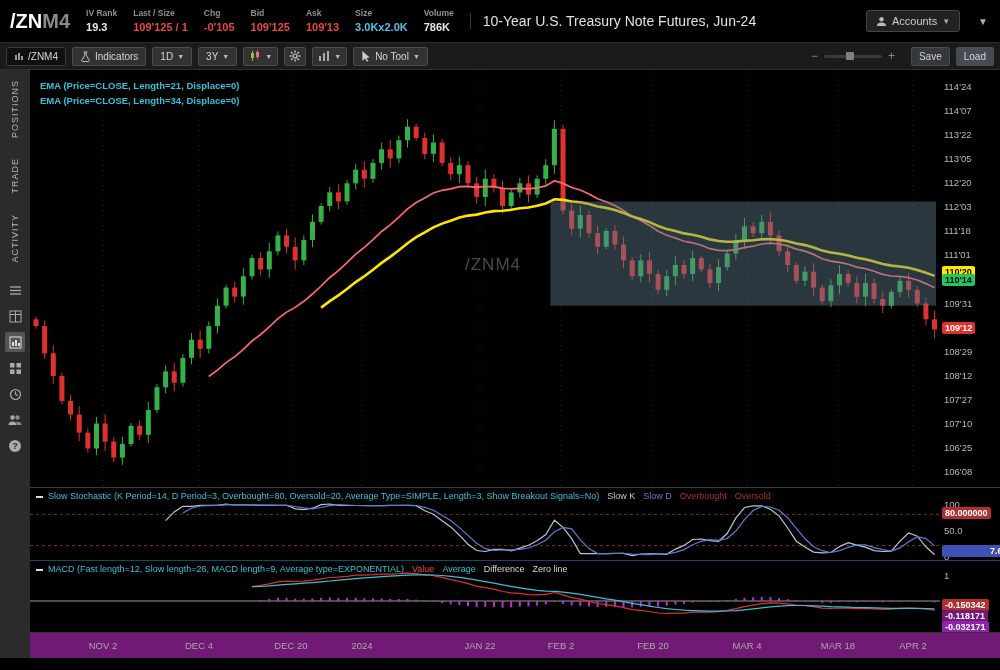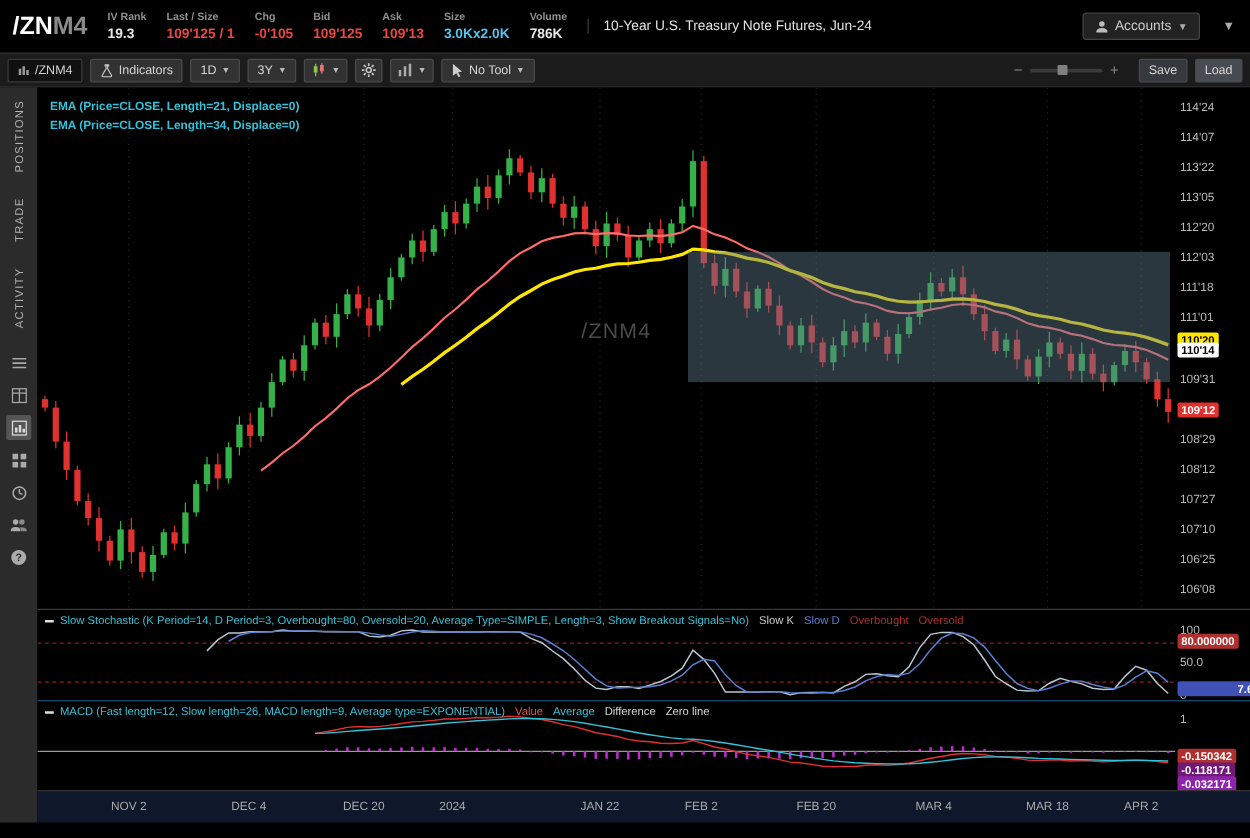--- a/index.html
+++ b/index.html
@@ -6,21 +6,21 @@
   body { margin:0; background:#000; font-family:"Liberation Sans", sans-serif; }
   .app { position:relative; width:1000px; height:670px; background:#000; overflow:hidden; }
 
   
   .header { position:absolute; left:0; top:0; width:1000px; height:42px; display:flex; align-items:center; gap:16px; padding:0 10px; background:#000; }
   .sym { font-size:20px; font-weight:bold; color:#fff; white-space:nowrap; }
   .sym .suffix { color:#8a8a8a; }
   .stat { display:flex; flex-direction:column; line-height:1.1;font-weight:bold; }
   .stat .lbl { font-size:8.5px; color:#8f8f8f; }
   .stat .val { font-size:11px; margin-top:3px; white-space:nowrap; }
-  .desc { font-size:11px; color:#e2e2e2; border-left:1px solid #3a3a3a; padding-left:12px; white-space:nowrap; }
+  .desc { font-size:14px; color:#e2e2e2; border-left:1px solid #3a3a3a; padding-left:12px; white-space:nowrap; }
   .spacer { flex:1; }
   .accounts { display:flex; align-items:center; gap:5px; background:#222; border:1px solid #444; border-radius:3px; padding:4px 9px; color:#ccc; font-size:11px; cursor:pointer; }
   .chev { font-size:8px; color:#aaa; }
   .chev2 { color:#aaa; font-size:10px; padding:0 2px; cursor:pointer; }
 
   
   .toolbar { position:absolute; left:0; top:42px; width:1000px; height:28px; background:#1b1b1b; border-top:1px solid #2e2e2e; border-bottom:1px solid #2e2e2e; display:flex; align-items:center; gap:6px; padding:0 6px; }
   .tb-btn { display:flex; align-items:center; gap:4px; background:#323232; border:1px solid #4a4a4a; border-radius:2px; padding:2px 7px; font-size:10px; color:#d4d4d4; height:19px; cursor:pointer; white-space:nowrap; }
   .tb-tab { background:#101010; border:1px solid #3a3a3a; }
   .tb-sm { padding:2px 5px; }
@@ -37,21 +37,21 @@
   .side-tab { writing-mode:vertical-rl; transform:rotate(180deg); color:#b5b5b5; font-size:9px; letter-spacing:1px; padding:10px 0; cursor:pointer; }
   .side-icons { margin-top:8px; display:flex; flex-direction:column; gap:6px; align-items:center; }
   .side-icon { width:20px; height:20px; display:flex; align-items:center; justify-content:center; border-radius:2px; cursor:pointer; }
   .side-icon.active { background:#555; }
 
   
   .chart-area { position:absolute; left:30px; top:70px; width:970px; height:588px; background:#000; }
   .main-pane { position:absolute; left:0; top:0; width:970px; height:417px; }
   .stoch-pane { position:absolute; left:0; top:417px; width:970px; height:73px; border-top:1px solid #3a3a3a; }
   .macd-pane { position:absolute; left:0; top:490px; width:970px; height:72px; border-top:1px solid #0c4a6e; }
-  .time-axis { position:absolute; left:0; top:562px; width:970px; height:26px; background:#0f172a; border-top:1px solid #333;padding-left:20px; }
+  .time-axis { position:absolute; left:0; top:562px; width:970px; height:26px; background:#701a75; border-top:1px solid #333;padding-left:20px; }
   .main-pane svg, .stoch-pane svg, .macd-pane svg { position:absolute; left:0; top:0; }
 
   .axis-col { position:absolute; left:910px; top:0; width:60px; height:100%; }
   .tick { position:absolute; left:4px; font-size:9.5px; color:#b8b8b8; white-space:nowrap; }
   .bubble { position:absolute; left:2px; font-size:9px; padding:1px 3px; border-radius:2px; white-space:nowrap; font-weight:bold; }
 
   .ema-labels { position:absolute; left:10px; top:8px; font-size:9.5px; font-weight:bold; line-height:15px;text-align:center; }
   .watermark { position:absolute; left:435px; top:185px; font-size:17px; color:#4a4a4a; letter-spacing:1px; }
 
   .pane-label { position:absolute; left:6px; top:3px; font-size:9px; white-space:nowrap; z-index:3; }
@@ -495,21 +495,21 @@
           <span class="tick" style="top: 203.5px;">110'16</span>
           <span class="tick" style="top: 227.579px;">109'31</span>
           <span class="tick" style="top: 251.659px;">109'14</span>
           <span class="tick" style="top: 275.738px;">108'29</span>
           <span class="tick" style="top: 299.818px;">108'12</span>
           <span class="tick" style="top: 323.897px;">107'27</span>
           <span class="tick" style="top: 347.977px;">107'10</span>
           <span class="tick" style="top: 372.056px;">106'25</span>
           <span class="tick" style="top: 396.136px;">106'08</span>
           <span class="bubble" style="top: 195.834px; background: rgb(255, 230, 0); color: rgb(0, 0, 0);">110'20</span>
-          <span class="bubble" style="top: 204.333px; background: #ffffff; color: rgb(0, 0, 0); text-align: right;">110'14</span>
+          <span class="bubble" style="top: 204.333px; background: #22c55e; color: rgb(0, 0, 0); text-align: right;">110'14</span>
           <span class="bubble" style="top: 252.492px; background: rgb(224, 49, 49); color: rgb(255, 255, 255);">109'12</span>
         </div>
     </div>
 
     <div class="stoch-pane">
       <svg id="stoch-svg" width="910" height="73">
           <line x1="0" y1="26.4" x2="910" y2="26.4" stroke="#8a2525" stroke-dasharray="3,3"></line>
           <line x1="0" y1="57.6" x2="910" y2="57.6" stroke="#8a2525" stroke-dasharray="3,3"></line>
           <path d="M135.6 32.7 L144.2 23.9 L152.9 18.3 L161.5 18.3 L170.2 17.3 L178.8 17.3 L187.4 17.3 L196.1 16.0 L204.7 17.0 L213.4 17.0 L222.0 17.0 L230.6 17.3 L239.3 17.3 L247.9 17.3 L256.6 17.3 L265.2 20.9 L273.8 21.6 L282.5 20.2 L291.1 16.7 L299.8 16.0 L308.4 17.5 L317.0 17.5 L325.7 17.5 L334.3 17.6 L343.0 17.6 L351.6 17.6 L360.2 17.4 L368.9 17.4 L377.5 17.4 L386.2 17.7 L394.8 22.7 L403.4 26.2 L412.1 32.8 L420.7 38.9 L429.4 47.2 L438.0 56.2 L446.6 62.5 L455.3 63.5 L463.9 61.3 L472.6 61.3 L481.2 62.8 L489.8 60.1 L498.5 57.2 L507.1 52.7 L515.8 46.5 L524.4 32.1 L533.0 39.5 L541.7 50.7 L550.3 65.6 L559.0 65.6 L567.6 65.6 L576.2 65.7 L584.9 65.3 L593.5 65.3 L602.2 67.7 L610.8 66.1 L619.4 65.9 L628.1 65.9 L636.7 66.3 L645.4 61.1 L654.0 57.4 L662.6 51.5 L671.3 51.0 L679.9 52.6 L688.6 53.3 L697.2 45.5 L705.8 30.1 L714.5 19.5 L723.1 17.9 L731.8 17.9 L740.4 21.3 L749.0 27.8 L757.7 40.0 L766.3 53.2 L775.0 59.0 L783.6 64.1 L792.2 64.8 L800.9 64.5 L809.5 58.6 L818.2 54.6 L826.8 57.1 L835.4 59.1 L844.1 62.6 L852.7 63.5 L861.4 63.2 L870.0 53.1 L878.6 45.0 L887.3 48.2 L895.9 58.8 L904.6 66.8 " fill="none" stroke="#b8c7d1" stroke-width="1.2"></path>
           <path d="M152.9 25.0 L161.5 20.2 L170.2 18.0 L178.8 17.6 L187.4 17.3 L196.1 16.9 L204.7 16.8 L213.4 16.7 L222.0 17.0 L230.6 17.1 L239.3 17.2 L247.9 17.3 L256.6 17.3 L265.2 18.5 L273.8 19.9 L282.5 20.9 L291.1 19.5 L299.8 17.6 L308.4 16.7 L317.0 17.0 L325.7 17.5 L334.3 17.5 L343.0 17.6 L351.6 17.6 L360.2 17.5 L368.9 17.5 L377.5 17.4 L386.2 17.5 L394.8 19.3 L403.4 22.2 L412.1 27.2 L420.7 32.6 L429.4 39.6 L438.0 47.4 L446.6 55.3 L455.3 60.7 L463.9 62.4 L472.6 62.0 L481.2 61.8 L489.8 61.4 L498.5 60.0 L507.1 56.7 L515.8 52.2 L524.4 43.8 L533.0 39.4 L541.7 40.8 L550.3 51.9 L559.0 60.6 L567.6 65.6 L576.2 65.6 L584.9 65.5 L593.5 65.4 L602.2 66.1 L610.8 66.4 L619.4 66.6 L628.1 66.0 L636.7 66.0 L645.4 64.4 L654.0 61.6 L662.6 56.7 L671.3 53.3 L679.9 51.7 L688.6 52.3 L697.2 50.5 L705.8 43.0 L714.5 31.7 L723.1 22.5 L731.8 18.4 L740.4 19.0 L749.0 22.3 L757.7 29.7 L766.3 40.4 L775.0 50.8 L783.6 58.8 L792.2 62.7 L800.9 64.5 L809.5 62.6 L818.2 59.3 L826.8 56.8 L835.4 56.9 L844.1 59.6 L852.7 61.7 L861.4 63.1 L870.0 59.9 L878.6 53.7 L887.3 48.7 L895.9 50.6 L904.6 57.9 " fill="none" stroke="#5b7fd4" stroke-width="1.2"></path>

